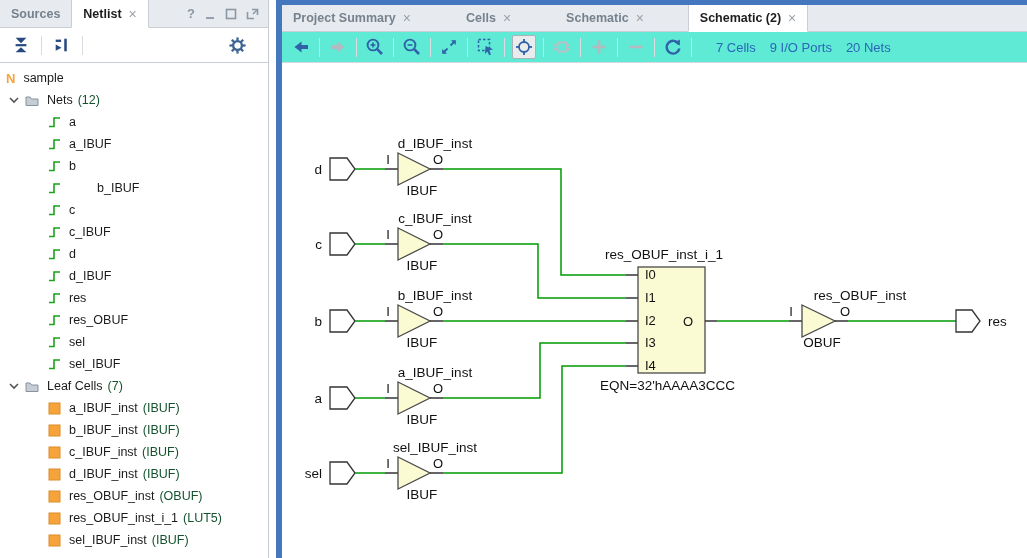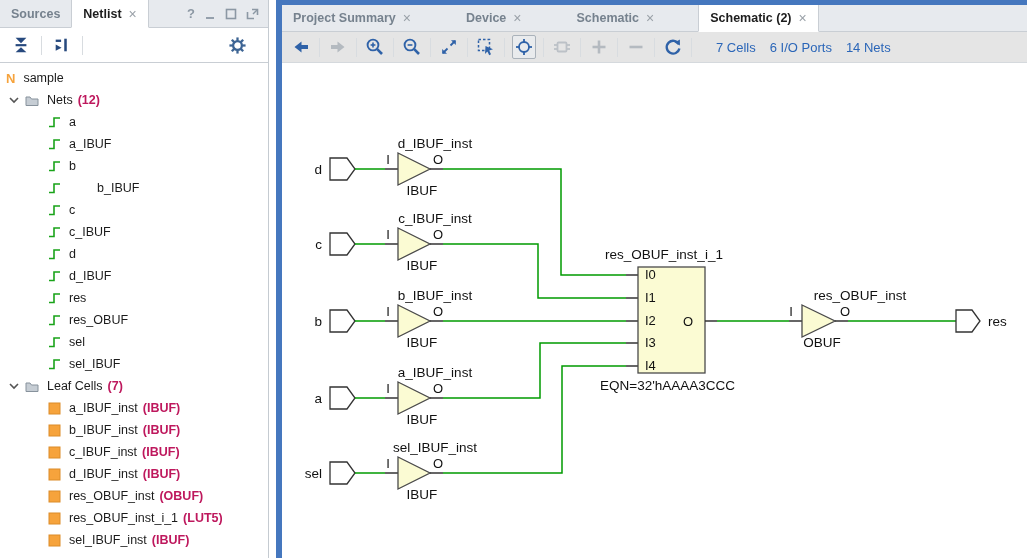--- a/index.html
+++ b/index.html
@@ -31,29 +31,29 @@
   .panel-toolbar{height:35px;border-bottom:1px solid var(--border-gray);display:flex;
     align-items:center;padding:0 10px;gap:9px;flex:none;background:#fff;}
   .tb-sep{width:1px;height:19px;background:#D8DCE0;flex:none;}
   .tb-icon{display:flex;align-items:center;justify-content:center;width:22px;height:22px;flex:none;}
 
   
   .tree{flex:1;overflow:hidden;padding-top:4px;font-size:12.5px;color:#1b1b1b;}
   .tree-row{height:22px;display:flex;align-items:center;white-space:nowrap;cursor:default;}
   .tree-row .chev{width:12px;margin-right:5px;display:flex;align-items:center;flex:none;}
   .tree-row .ticon{margin-right:8px;display:flex;align-items:center;flex:none;}
-  .tree-row .tsuffix{color:#be185d;margin-left:5px;font-weight:bold;}
+  .tree-row .tsuffix{color:#14532d;margin-left:5px;}
   .n-glyph{font-size:13px;font-weight:bold;color:var(--leaf-orange);}
 
   
   .right-panel{flex:1;height:558px;border-left:6px solid var(--frame-blue);
     border-top:5px solid var(--frame-blue);display:flex;flex-direction:column;background:#fff;}
   .right-panel .tab-bar{height:27px;gap:33px;}
   .sch-toolbar{height:31px;border-bottom:1px solid #D5D9DD;display:flex;align-items:center;
-    padding:0 8px;gap:7px;flex:none;background:#e5e5e5;}
+    padding:0 8px;gap:7px;flex:none;background:#5eead4;}
   .toggled-box{border:1px solid #AAB2BA;background:#E9EBED;border-radius:2px;
     display:flex;align-items:center;justify-content:center;width:24px;height:24px;}
   .stat-link{font-size:13px;color:var(--link-blue);margin:0 7px;cursor:pointer;white-space:nowrap;}
   .stats{display:flex;align-items:center;margin-left:10px;}
 
   .canvas{flex:1;position:relative;background:#fff;overflow:hidden;}
   .canvas svg{position:absolute;left:0;top:0;}
 
   
   .wire{stroke:var(--wire-green);stroke-width:1.5;fill:none;}
@@ -365,21 +365,21 @@
 
   <div class="sash"></div>
 
   <div class="right-panel">
     <div class="tab-bar">
       <div class="tab">
         <span>Project Summary</span>
         <span class="close">×</span>
       </div>
       <div class="tab">
-        <span>Device</span>
+        <span>Cells</span>
         <span class="close">×</span>
       </div>
       <div class="tab">
         <span>Schematic</span>
         <span class="close">×</span>
       </div>
       <div class="tab active">
         <span>Schematic (2)</span>
         <span class="close">×</span>
       </div>
@@ -470,22 +470,22 @@
       <span class="tb-sep"></span>
       <span class="tb-icon">
         <svg width="20" height="20" viewBox="0 0 20 20">
           <path d="M15.8 7.2 A6.4 6.4 0 1 0 16.4 11.5" fill="none" stroke="#2F62A8" stroke-width="2.4"></path>
           <polygon points="16.9,2.5 16.9,8.6 11.6,5.4" fill="#2F62A8"></polygon>
         </svg>
       </span>
       <span class="tb-sep"></span>
       <span class="stats">
         <span class="stat-link">7 Cells</span>
-        <span class="stat-link">6 I/O Ports</span>
-        <span class="stat-link">14 Nets</span>
+        <span class="stat-link">9 I/O Ports</span>
+        <span class="stat-link">20 Nets</span>
       </span>
     </div>
 
     <div class="canvas">
       <svg width="745" height="496" viewBox="0 0 745 496">
 
         <polyline class="wire" points="161,106 279,106 279,212 344,212"></polyline>
         <polyline class="wire" points="161,181 256,181 256,235 344,235"></polyline>
         <polyline class="wire" points="161,258 344,258"></polyline>
         <polyline class="wire" points="161,335 258,335 258,280 344,280"></polyline>

